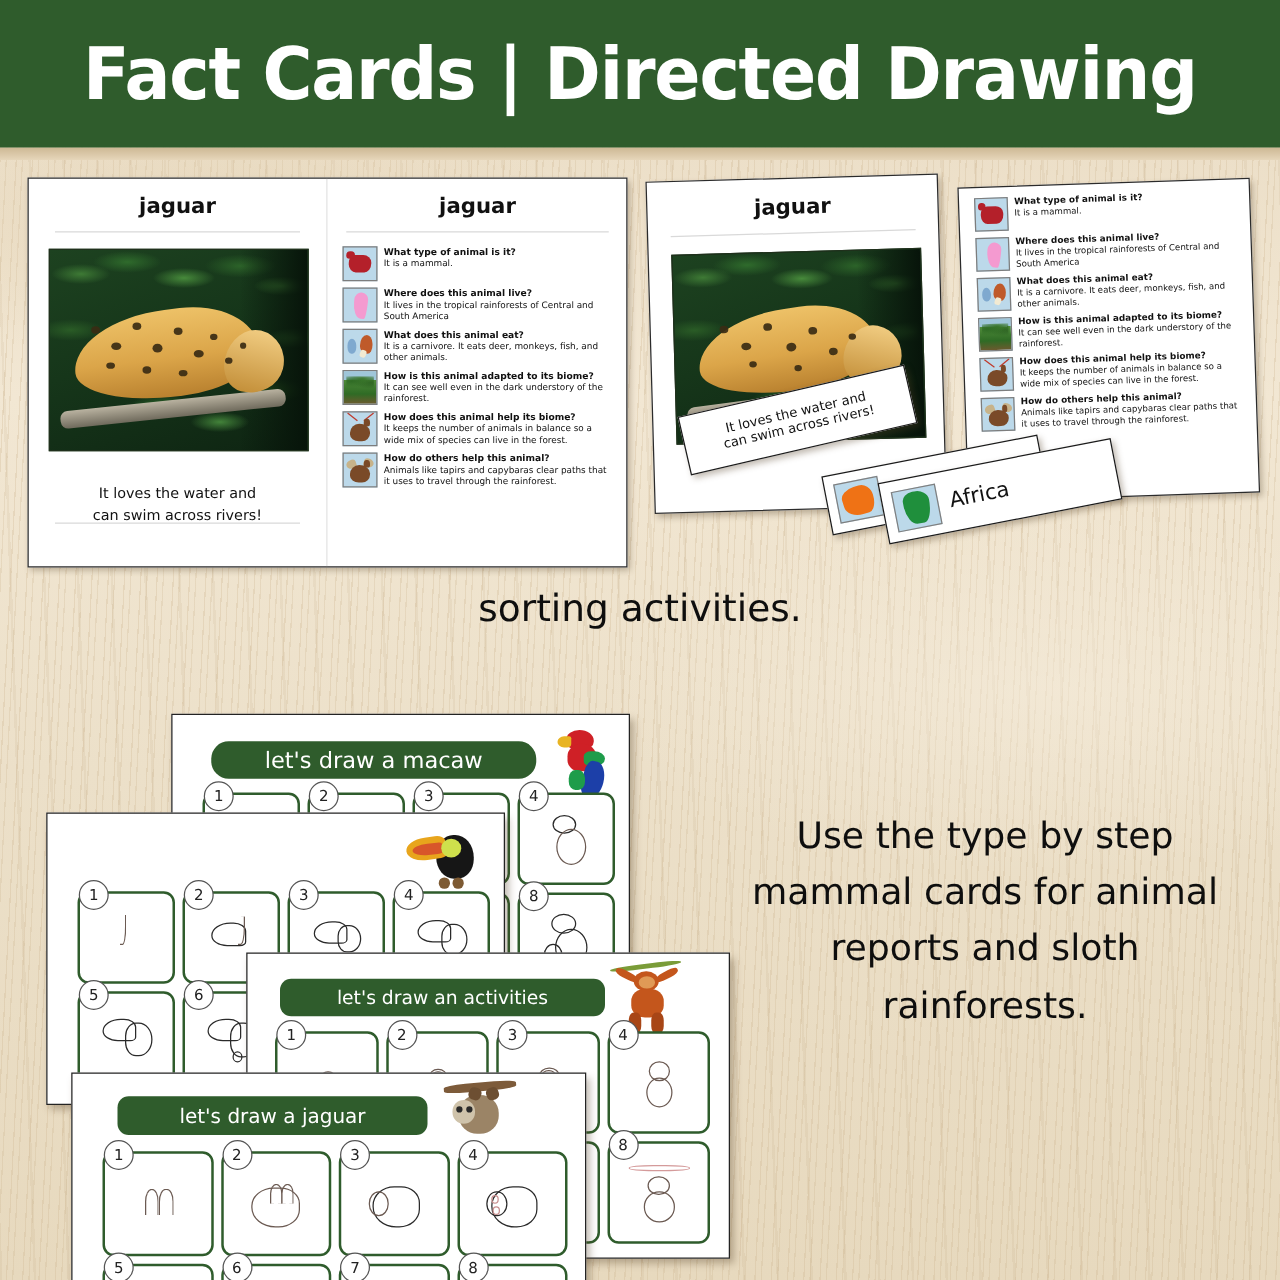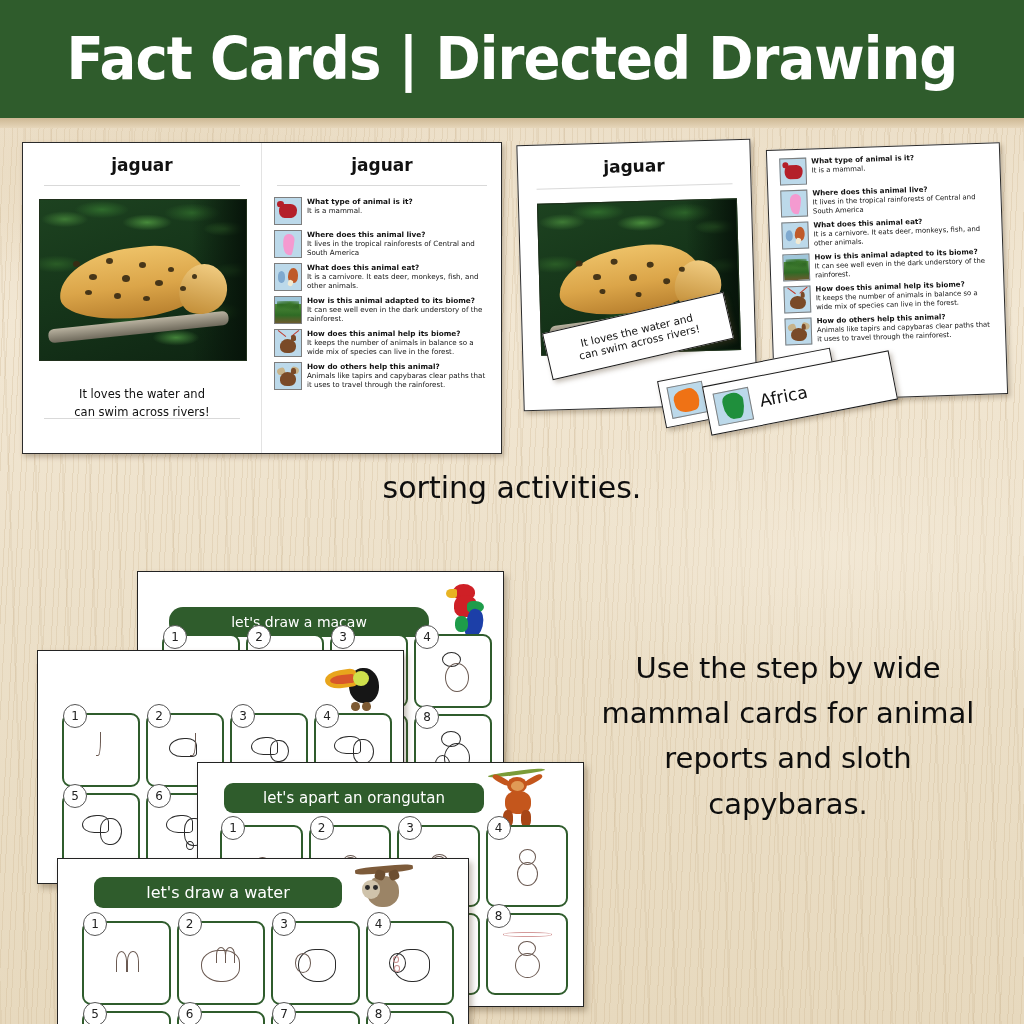--- a/index.html
+++ b/index.html
@@ -418,21 +418,21 @@
         <span class="map-af"></span>
       </div>
     <div class="strip-text" style="font-size:17px;">Africa</div>
   </div>
 
   <div class="blurb" style="left:62px;top:466px;width:900px;font-size:30px;line-height:1.48;">
     <div>sorting activities.</div>
   </div>
 
   <div class="draw-card" style="left:137px;top:571px;width:365px;height:220px;">
-    <div class="dc-banner" style="left:31px;top:35px;width:260px;height:30px;font-size:14px;border-radius:14px;">let's draw a macaw</div>
+    <div class="dc-banner" style="left:31px;top:21px;width:260px;height:30px;font-size:18px;border-radius:14px;">let's draw a macaw</div>
     <div class="mascot" style="left:300px;top:9px;width:56px;height:64px;">
       <span class="mk-body" style="left:26%;top:4%;width:40%;height:26%;background:#cf2026;border-radius:48% 52% 40% 40%;"></span>
       <span class="mk-body" style="left:14%;top:12%;width:20%;height:15%;background:#e8b423;border-radius:60% 20% 40% 60%;"></span>
       <span class="mk-body" style="left:28%;top:22%;width:42%;height:34%;background:#cf2026;border-radius:46% 46% 40% 40%;"></span>
       <span class="mk-body" style="left:52%;top:32%;width:30%;height:18%;background:#1e9c4a;border-radius:40% 60% 60% 40%;"></span>
       <span class="mk-body" style="left:50%;top:44%;width:30%;height:46%;background:#1c3fa8;border-radius:38% 60% 54% 40%;transform:rotate(14deg);"></span>
       <span class="mk-body" style="left:30%;top:54%;width:24%;height:26%;background:#1e9c4a;border-radius:40%;"></span>
     </div>
     <div class="dc-grid" style="left:24px;top:62px;width:330px;grid-template-columns:repeat(4,1fr);grid-auto-rows:74px;">
         <div class="dc-step">
@@ -559,21 +559,21 @@
           <div class="sketch">
             <span class="sk dark" style="left:12%;top:18%;width:50%;height:34%;border-radius:60% 40% 20% 50%;"></span>
             <span class="sk dark" style="left:46%;top:24%;width:42%;height:54%;border-radius:40% 50% 50% 40%;"></span>
             <span class="sk dark" style="left:52%;top:74%;width:12%;height:14%;"></span>
           </div>
         </div>
       </div>
   </div>
 
   <div class="draw-card" style="left:197px;top:762px;width:385px;height:243px;">
-    <div class="dc-banner" style="left:26px;top:20px;width:260px;height:30px;font-size:15px;">let's apart an orangutan</div>
+    <div class="dc-banner" style="left:26px;top:20px;width:260px;height:30px;font-size:15px;">let's draw an activities</div>
     <div class="mascot" style="left:288px;top:4px;width:62px;height:62px;">
       <span class="mk-body" style="left:4%;top:6%;width:92%;height:7%;background:#7a9c38;border-radius:40%;transform:rotate(-7deg);"></span>
       <span class="mk-body" style="left:34%;top:16%;width:32%;height:26%;background:#c4561c;border-radius:50%;"></span>
       <span class="mk-body" style="left:40%;top:22%;width:22%;height:16%;background:#e09a56;border-radius:50%;"></span>
       <span class="mk-body" style="left:30%;top:38%;width:42%;height:38%;background:#c4561c;border-radius:42%;"></span>
       <span class="mk-body" style="left:10%;top:16%;width:30%;height:9%;background:#c4561c;border-radius:40%;transform:rotate(28deg);"></span>
       <span class="mk-body" style="left:62%;top:16%;width:30%;height:9%;background:#c4561c;border-radius:40%;transform:rotate(-28deg);"></span>
       <span class="mk-body" style="left:28%;top:70%;width:16%;height:26%;background:#a84616;border-radius:40%;"></span>
       <span class="mk-body" style="left:56%;top:70%;width:16%;height:26%;background:#a84616;border-radius:40%;"></span>
     </div>
@@ -631,21 +631,21 @@
           <div class="sketch">
             <span class="sk" style="left:6%;top:10%;width:88%;height:6%;border-radius:40%;border-color:#d49a9a;"></span>
             <span class="sk" style="left:34%;top:26%;width:30%;height:24%;"></span>
             <span class="sk" style="left:28%;top:48%;width:44%;height:42%;"></span>
           </div>
         </div>
       </div>
   </div>
 
   <div class="draw-card" style="left:57px;top:858px;width:410px;height:230px;">
-    <div class="dc-banner" style="left:36px;top:18px;width:248px;height:31px;font-size:16px;">let's draw a water</div>
+    <div class="dc-banner" style="left:36px;top:18px;width:248px;height:31px;font-size:16px;">let's draw a jaguar</div>
     <div class="mascot" style="left:295px;top:0px;width:62px;height:62px;">
       <span class="mk-body" style="left:4%;top:12%;width:94%;height:12%;background:#7d5b3a;border-radius:30%;transform:rotate(-5deg);"></span>
       <span class="mk-body" style="left:22%;top:28%;width:52%;height:50%;background:#9b8466;border-radius:46%;"></span>
       <span class="mk-body" style="left:14%;top:34%;width:30%;height:30%;background:#cfc3ab;border-radius:50%;"></span>
       <span class="mk-body" style="left:20%;top:42%;width:8%;height:8%;background:#2a2a2a;border-radius:50%;"></span>
       <span class="mk-body" style="left:32%;top:42%;width:8%;height:8%;background:#2a2a2a;border-radius:50%;"></span>
       <span class="mk-body" style="left:36%;top:18%;width:16%;height:16%;background:#6d4f32;border-radius:40%;transform:rotate(20deg);"></span>
       <span class="mk-body" style="left:58%;top:18%;width:16%;height:16%;background:#6d4f32;border-radius:40%;transform:rotate(-20deg);"></span>
     </div>
     <div class="dc-grid" style="left:24px;top:62px;width:372px;grid-template-columns:repeat(4,1fr);grid-auto-rows:84px;">
@@ -689,19 +689,19 @@
         <div class="dc-step">
           <div class="dc-num">7</div>
         </div>
         <div class="dc-step">
           <div class="dc-num">8</div>
         </div>
       </div>
   </div>
 
   <div class="blurb" style="left:578px;top:646px;width:420px;font-size:29px;line-height:1.56;">
-    <div>Use the step by wide</div>
+    <div>Use the type by step</div>
     <div>mammal cards for animal</div>
     <div>reports and sloth</div>
-    <div>capybaras.</div>
+    <div>rainforests.</div>
   </div>
 
 </div>
 
 </body></html>

